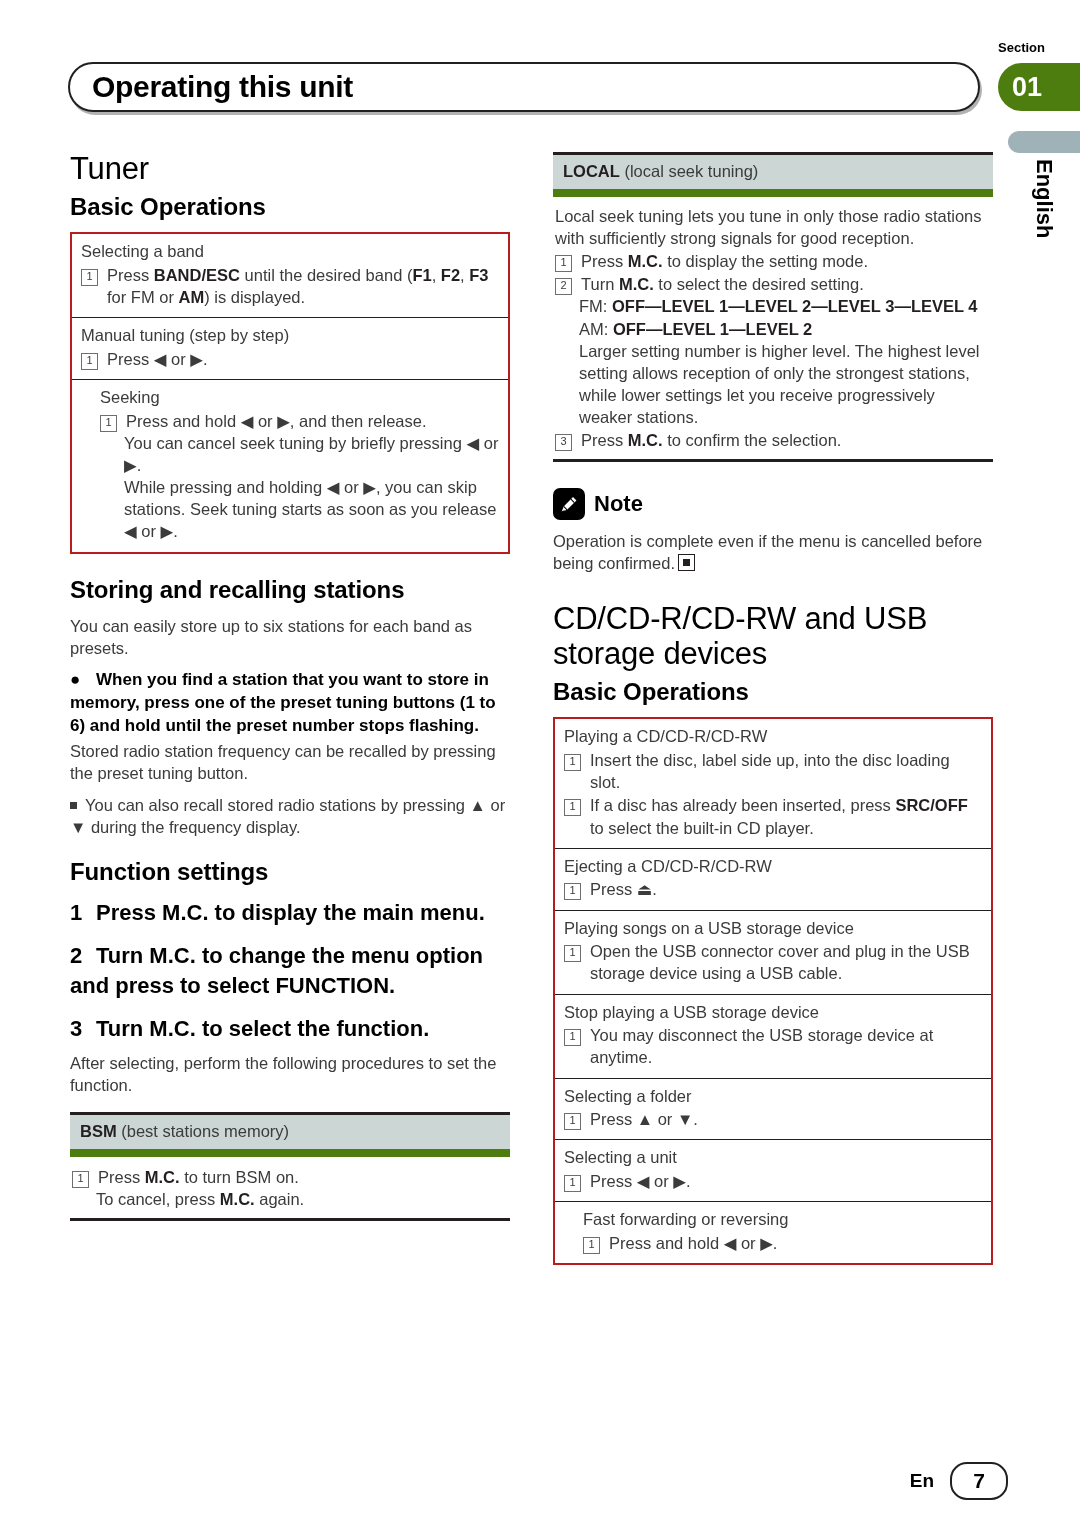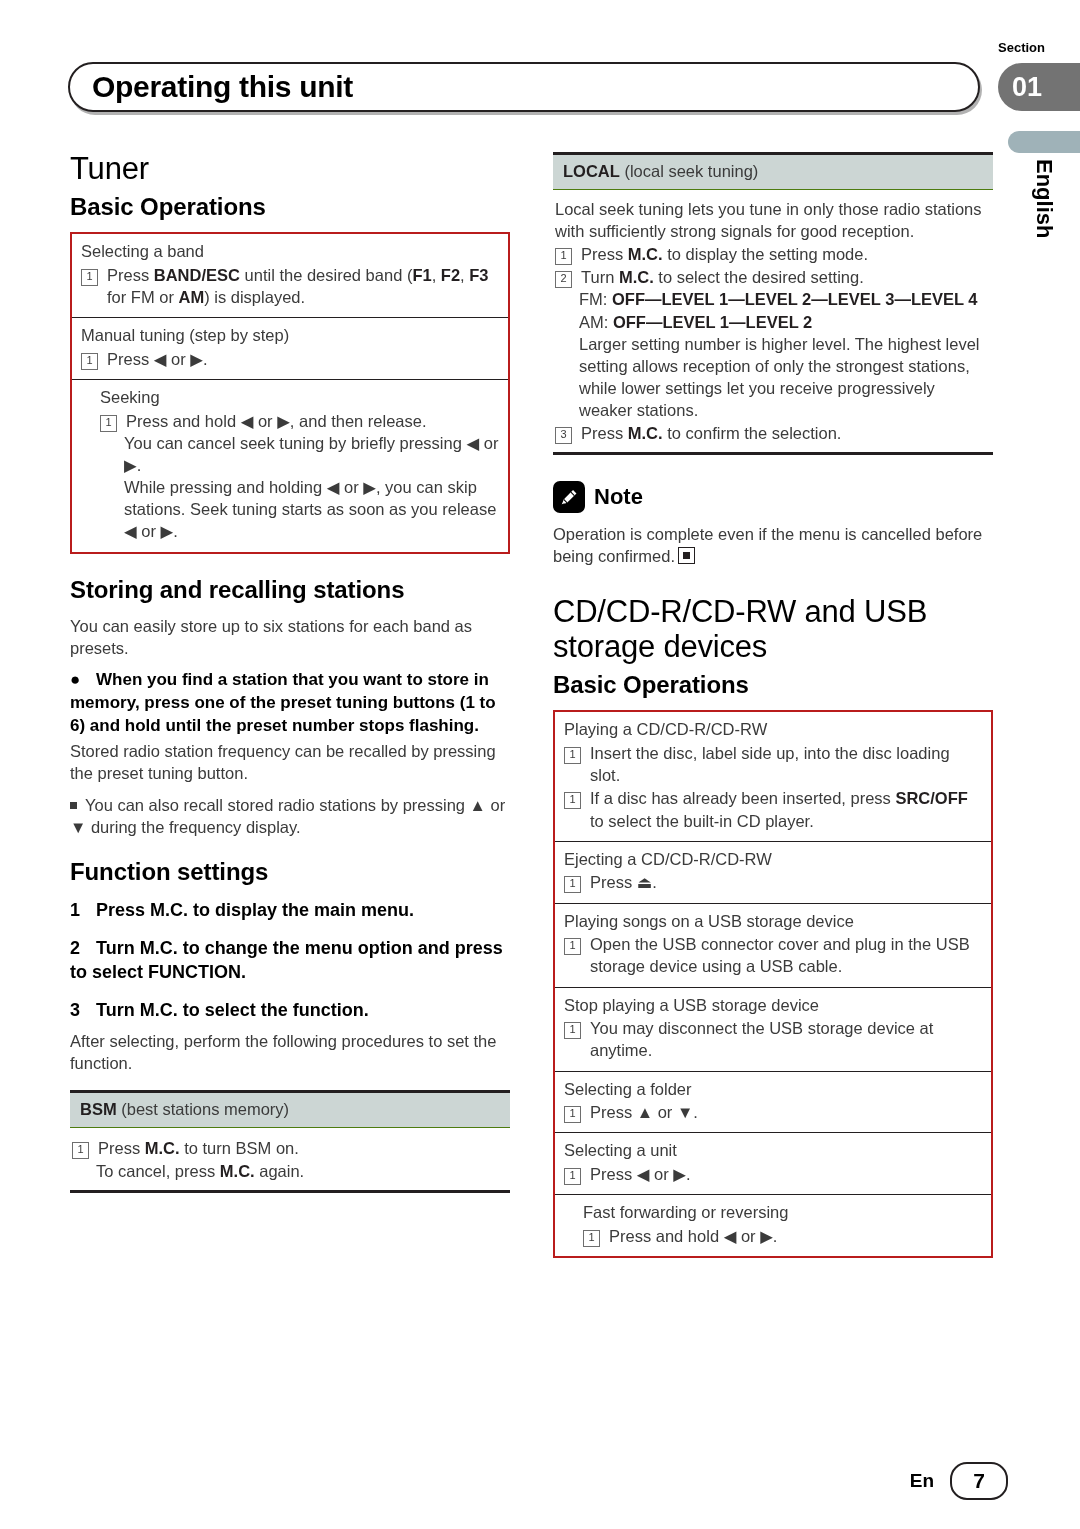--- a/index.html
+++ b/index.html
@@ -52,21 +52,21 @@
     color: #000;
     text-align: left;
     width: 78px;
   }
   .section-number {
     position: absolute;
     right: 0;
     top: 63px;
     width: 82px;
     height: 48px;
-    background: #737373;
+    background: #4d7c0f;
     border-top-left-radius: 24px;
     border-bottom-left-radius: 24px;
     color: #fff;
     font-size: 27px;
     font-weight: bold;
     display: flex;
     align-items: center;
     padding-left: 14px;
     box-sizing: border-box;
   }
@@ -179,21 +179,21 @@
   
   .fn-block { margin-top: 16px; }
   .fn-rule-top {
     border-top: 3px solid #231f20;
   }
   .fn-head {
     background: #ccd6d4;
     padding: 7px 10px 8px 10px;
     font-size: 16.5px;
     color: #3b3b3b;
-    border-bottom: 1px solid #4d7c0f;
+    border-bottom: 8px solid #4d7c0f;
   }
   .fn-body {
     padding: 8px 2px 8px 2px;
     font-size: 16.5px;
     line-height: 1.34;
     color: #3b3b3b;
   }
   .fn-rule-bottom {
     border-bottom: 3px solid #231f20;
   }
@@ -210,21 +210,21 @@
     line-height: 1.34;
     font-weight: bold;
     color: #000;
     margin: 0 0 0 0;
   }
   .bullet-dot {
     display: inline-block;
     width: 26px;
   }
   p.numbered {
-    font-size: 18px;
+    font-size: 22px;
     line-height: 1.34;
     font-weight: bold;
     color: #000;
     margin: 0 0 14px 0;
   }
   p.numbered .n { display: inline-block; width: 26px; }
   .sq-bullet {
     display: inline-block;
     width: 7px; height: 7px;
     background: #3b3b3b;

